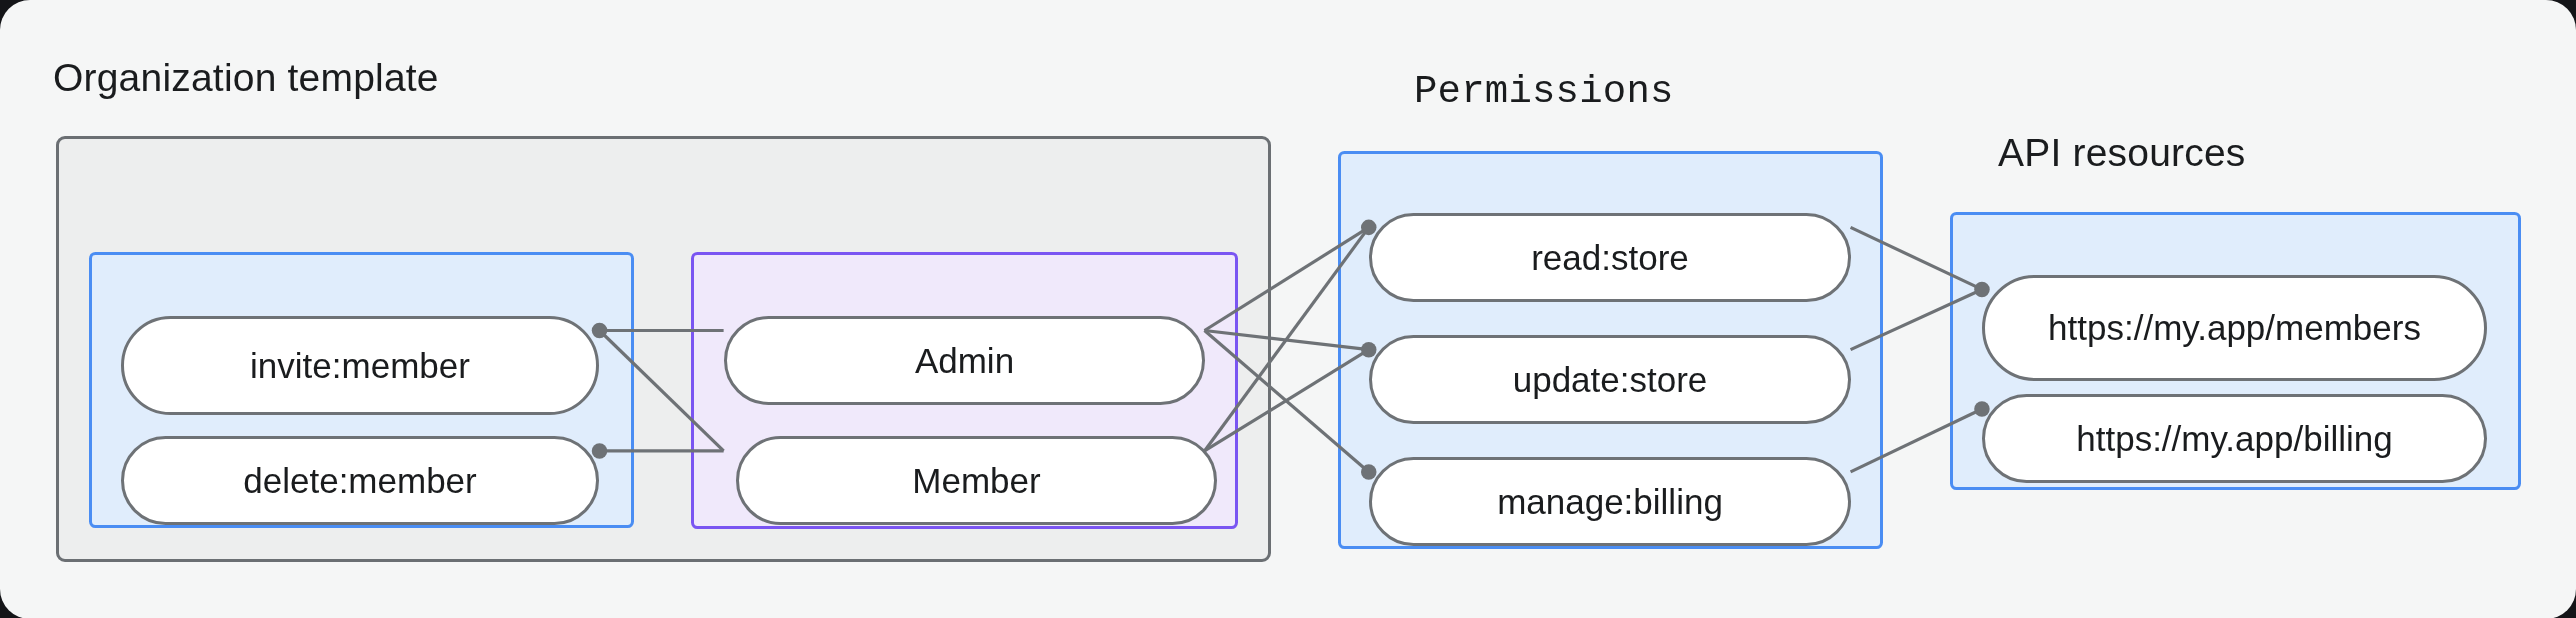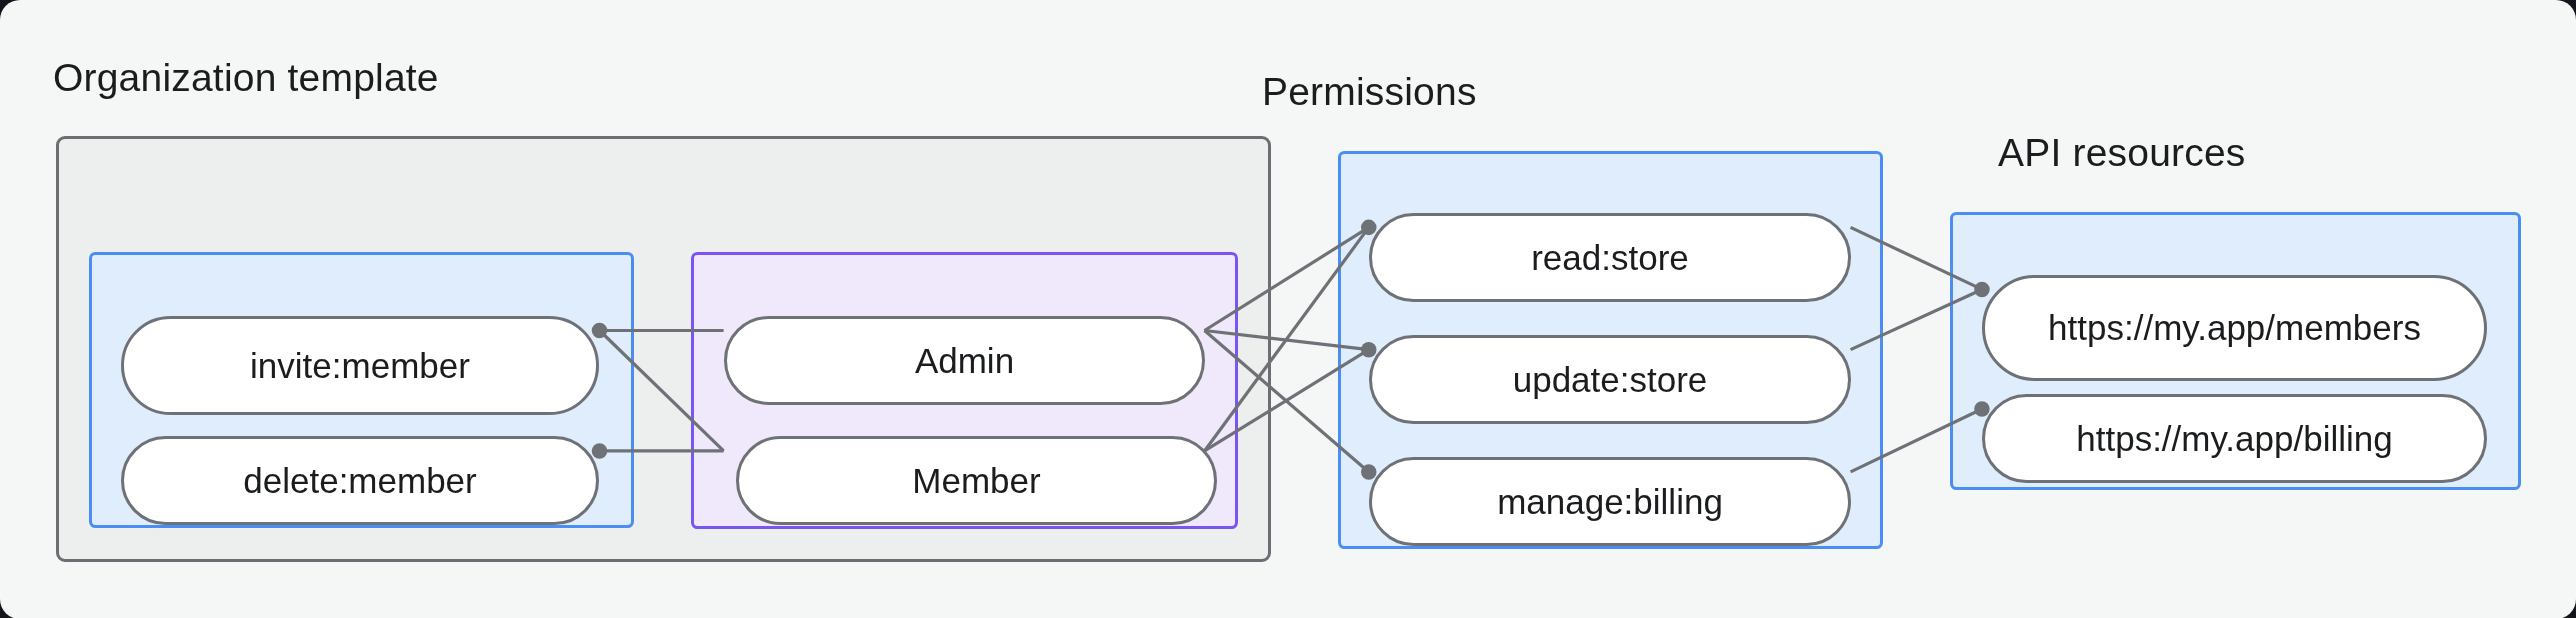--- a/index.html
+++ b/index.html
@@ -4,21 +4,21 @@
 <style>
   html,body{margin:0;padding:0;}
   body{
     width:2576px;height:619px;
     background:#141518;
     font-family:"Liberation Sans", sans-serif;
     overflow:hidden;
   }
   #canvas{
     position:absolute;left:0;top:0;width:2576px;height:619px;
-    background:#F5F6F6;border-radius:20px;overflow:hidden;text-align:right;
+    background:#F5F6F6;border-radius:30px;overflow:hidden;text-align:right;
   }
   .label{
     position:absolute;
     font-size:39px;line-height:1.1;
     color:#1A1C1E;
     white-space:nowrap;
     letter-spacing:0.2px;
   }
   .groupbox{position:absolute;box-sizing:border-box;}
   .graybox{
@@ -53,21 +53,21 @@
   }
 </style>
 </head>
 <body>
 
 <div id="canvas">
 
   <div class="label" style="left:53px; top:57px;">Organization template</div>
   <div class="label" style="left:89px; top:175px;">Organization permissions</div>
   <div class="label" style="left:698px; top:175px;">Organization roles</div>
-  <div class="label" style="left:1262px; top:71px;">Permissions</div>
+  <div class="label" style="left:1414px; top:71px;font-family:Liberation Mono, monospace;">Permissions</div>
   <div class="label" style="left:1998px; top:132px;">API resources</div>
 
   <div class="groupbox graybox" style="left:56px; top:136px; width:1215px; height:426px;"></div>
 
   <div class="groupbox bluebox" style="left:89px; top:252px; width:545px; height:276px;"></div>
 
   <div class="groupbox purplebox" style="left:691px; top:252px; width:547px; height:277px;"></div>
 
   <div class="groupbox bluebox" style="left:1338px; top:151px; width:545px; height:398px;"></div>
 

